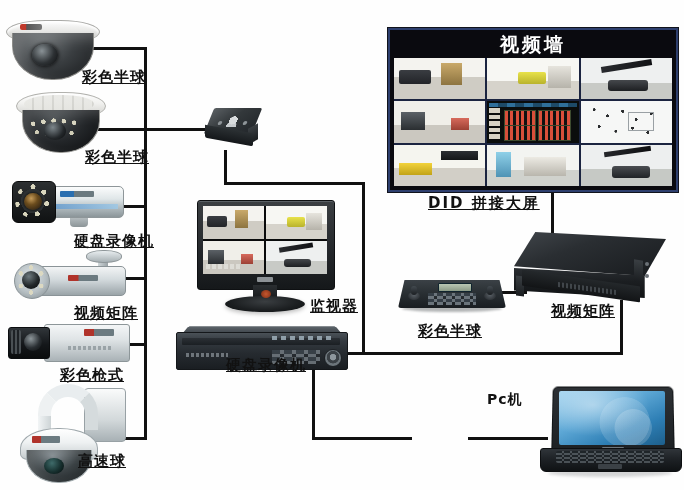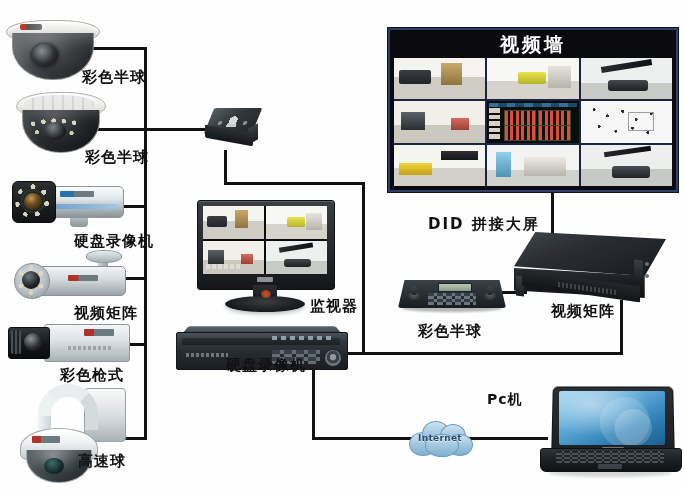--- a/index.html
+++ b/index.html
@@ -5,21 +5,21 @@
   html,body{margin:0;padding:0;background:#ffffff;}
   #root{
     position:relative;width:684px;height:490px;overflow:hidden;
     background:#fefefe;
     font-family:"DejaVu Sans","Liberation Sans",sans-serif;
   }
   .lbl{
     position:absolute;color:#111;font-weight:bold;white-space:nowrap;
     letter-spacing:1px;
   }
-  .lbl-cn{font-size:15px;}
+  .lbl-cn{font-size:15px;text-decoration:underline;}
   .lbl-cn-sm{font-size:13px;}
   .wire{position:absolute;background:#111;}
   .wire.h{height:3px;}
   .wire.v{width:3px;}
 
   
   .dev{position:absolute;}
 
   
   .dome1{width:92px;height:62px;}
@@ -588,21 +588,21 @@
         <div class="q q2"></div>
         <div class="q q3"></div>
         <div class="q q4"></div>
       </div>
       <div class="vcell scr-cad"></div>
       <div class="vcell room-e"></div>
       <div class="vcell room-f"></div>
       <div class="vcell room-g"></div>
     </div>
   </div>
-  <div class="lbl lbl-cn" style="left:428px;top:215px;letter-spacing:2px;">DID 拼接大屏</div>
+  <div class="lbl lbl-cn" style="left:428px;top:194px;letter-spacing:2px;">DID 拼接大屏</div>
 
   <div class="dev monitor" style="left:197px;top:200px;">
     <div class="bez"></div>
     <div class="scr">
       <div class="vcell room-a"></div>
       <div class="vcell room-b"></div>
       <div class="vcell room-d"></div>
       <div class="vcell room-c"></div>
     </div>
     <div class="osd"></div>
@@ -639,28 +639,20 @@
   <div class="dev kbd" style="left:398px;top:272px;">
     <div class="shadow"></div>
     <div class="body"></div>
     <div class="lcd"></div>
     <div class="keys"></div>
     <div class="js1"></div>
     <div class="js2"></div>
   </div>
   <div class="lbl lbl-cn" style="left:418px;top:322px;">彩色半球</div>
 
-  <div class="cloud" style="left:409px;top:420px;">
-    <div class="puff c1"></div>
-    <div class="puff c2"></div>
-    <div class="puff c3"></div>
-    <div class="puff c4"></div>
-    <div class="puff c5"></div>
-    <div class="ctext">Internet</div>
-  </div>
 
   <div class="dev laptop" style="left:540px;top:386px;">
     <div class="shadow"></div>
     <div class="lid"></div>
     <div class="scr"></div>
     <div class="logo"></div>
     <div class="base"></div>
     <div class="keys"></div>
     <div class="tp"></div>
   </div>

